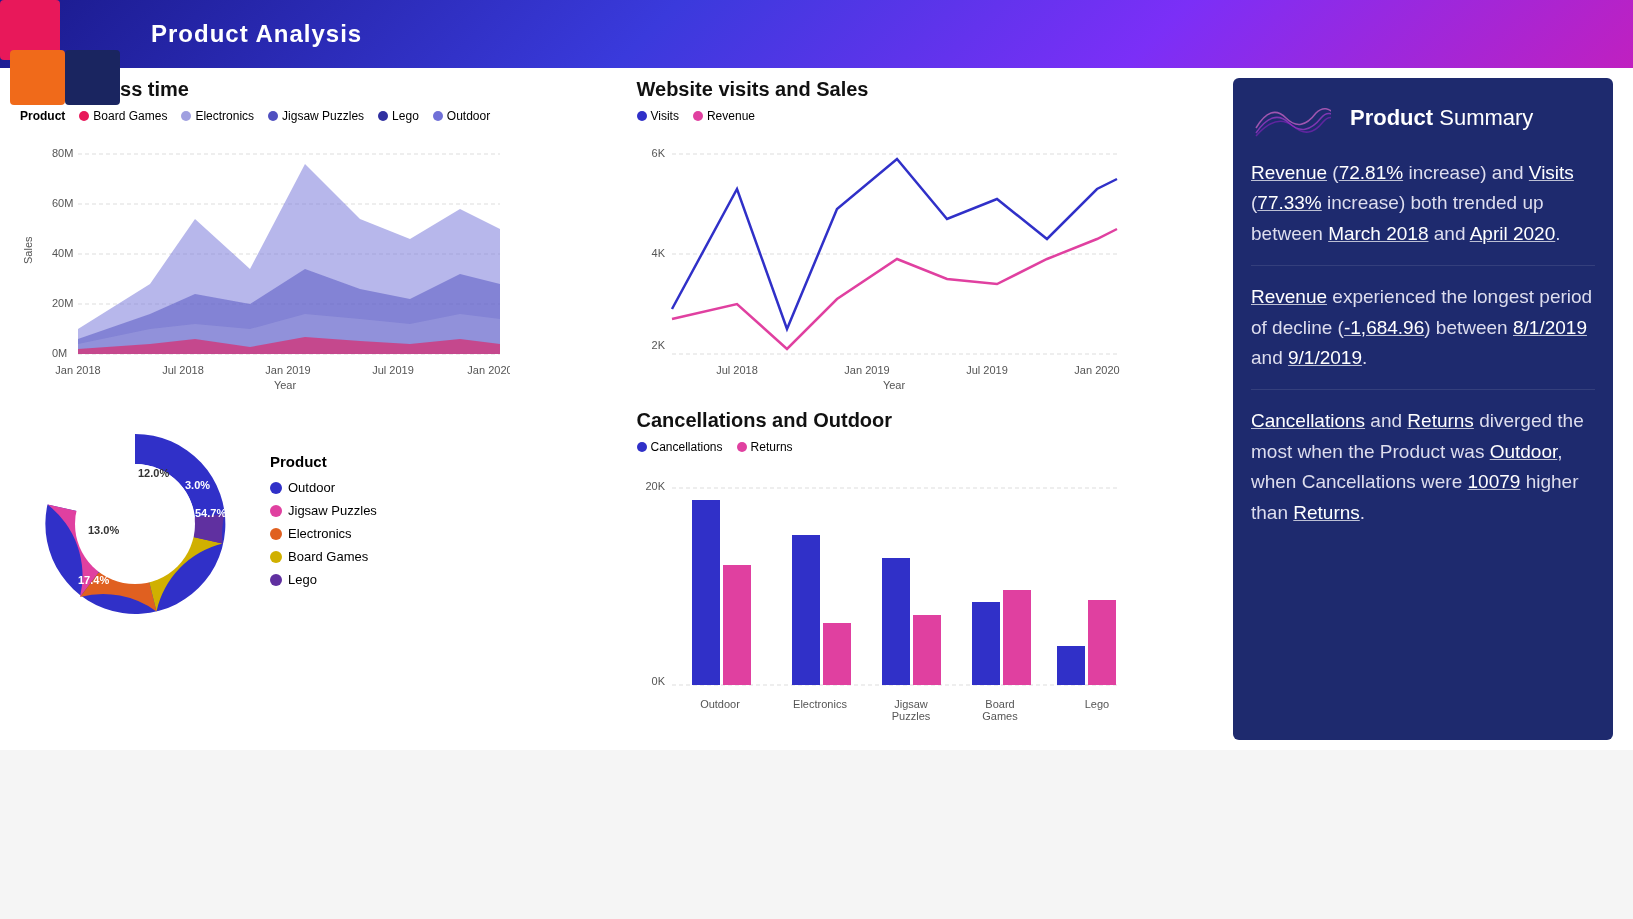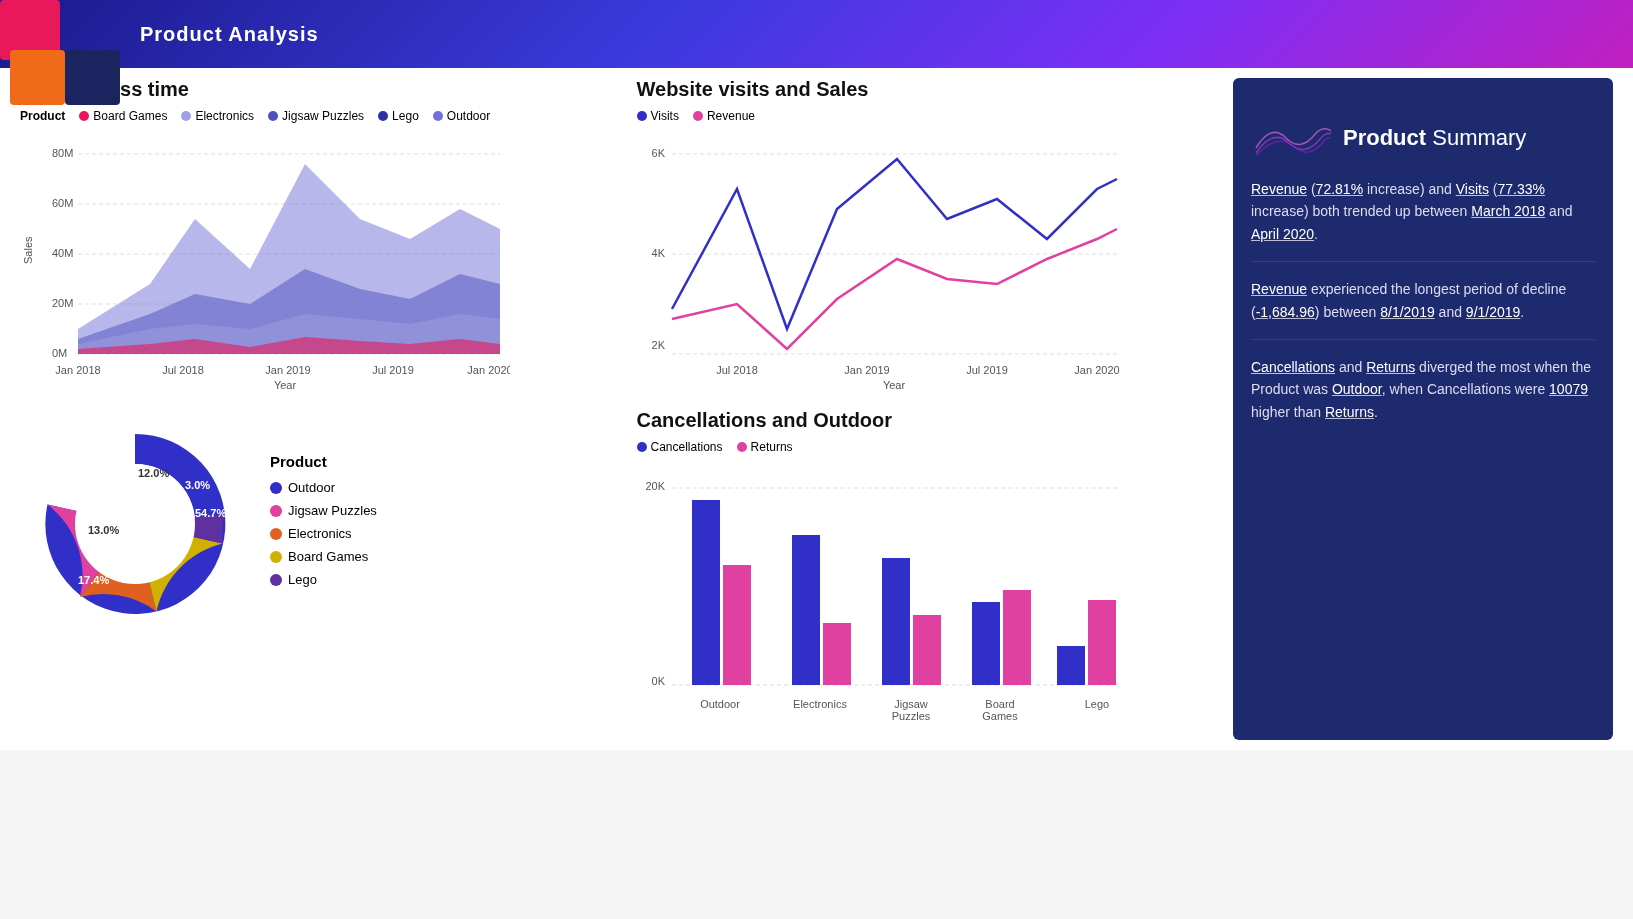--- a/index.html
+++ b/index.html
@@ -9,23 +9,24 @@
     .header {
       background: linear-gradient(135deg, #1a1a8c 0%, #3a3adc 40%, #7b2ff7 70%, #c020c0 100%);
       height: 68px;
       display: flex;
       align-items: center;
       padding-left: 140px;
       position: relative;
     }
     .header-title {
       color: white;
-      font-size: 20px;
+      font-size: 24px;
       font-weight: 600;
       letter-spacing: 1px;
+      margin-left: 11px;
     }
     .logo-area {
       position: absolute;
       left: 0;
       top: 0;
       width: 130px;
       height: 130px;
     }
     .logo-pink { position: absolute; top: 0; left: 0; width: 60px; height: 60px; background: #e8185a; border-radius: 4px; }
     .logo-orange { position: absolute; top: 50px; left: 10px; width: 55px; height: 55px; background: #f06a1a; border-radius: 4px; }
@@ -102,35 +103,34 @@
       border-radius: 6px;
       padding: 20px 18px;
       margin-top: 0;
       position: relative;
       max-height: 780px;
       overflow-y: auto;
     }
     .summary-header {
       display: flex;
       align-items: center;
-      gap: 12px;
+      gap: 19px;
       margin-bottom: 20px;
-      margin-top: 20px;
     }
     .summary-wave {
       width: 80px;
       height: 40px;
     }
     .summary-title {
       font-size: 22px;
       color: white;
     }
     .summary-title strong { font-weight: 800; }
     .summary-text {
-      font-size: 14px;
+      font-size: 19px;
       line-height: 1.6;
       color: #dde;
       margin-bottom: 16px;
       border-bottom: 1px solid rgba(255,255,255,0.1);
       padding-bottom: 16px;
     }
     .summary-text:last-child { border-bottom: none; }
     .summary-link {
       color: white;
       text-decoration: underline;

